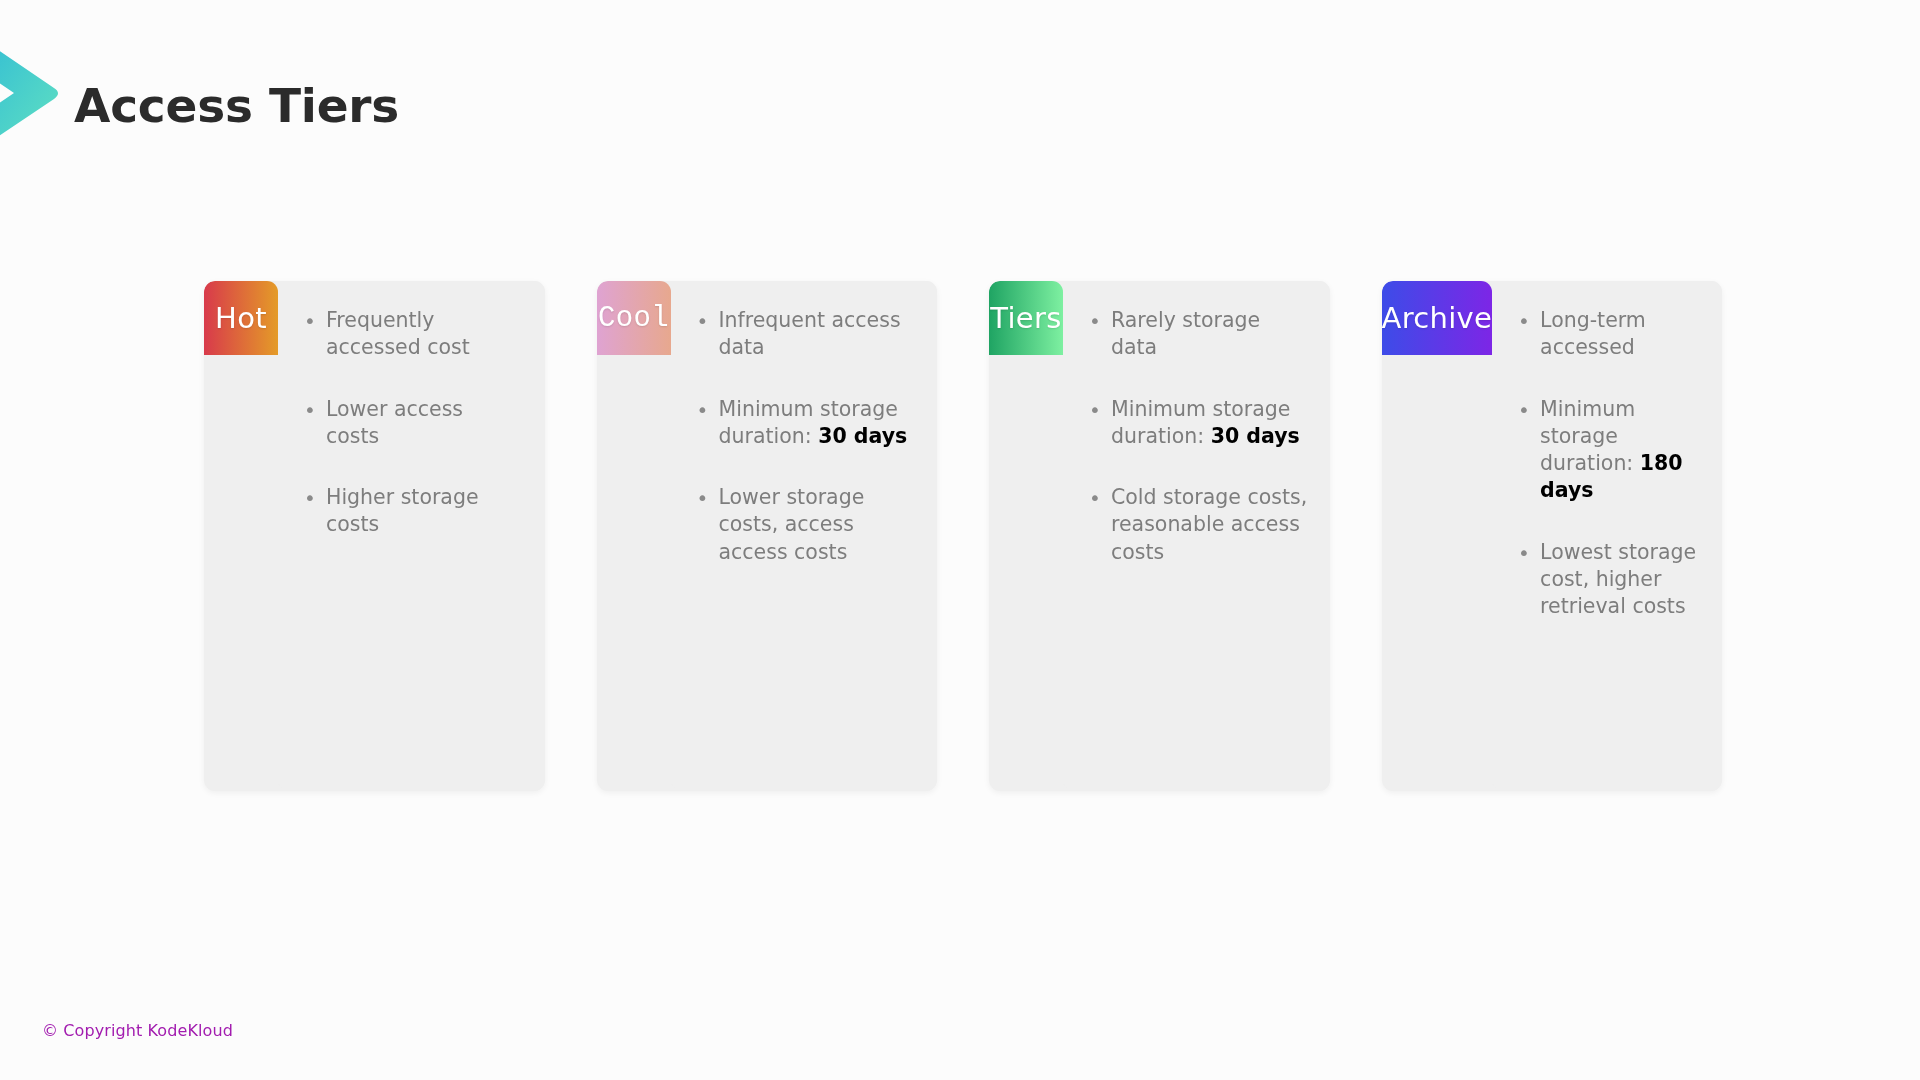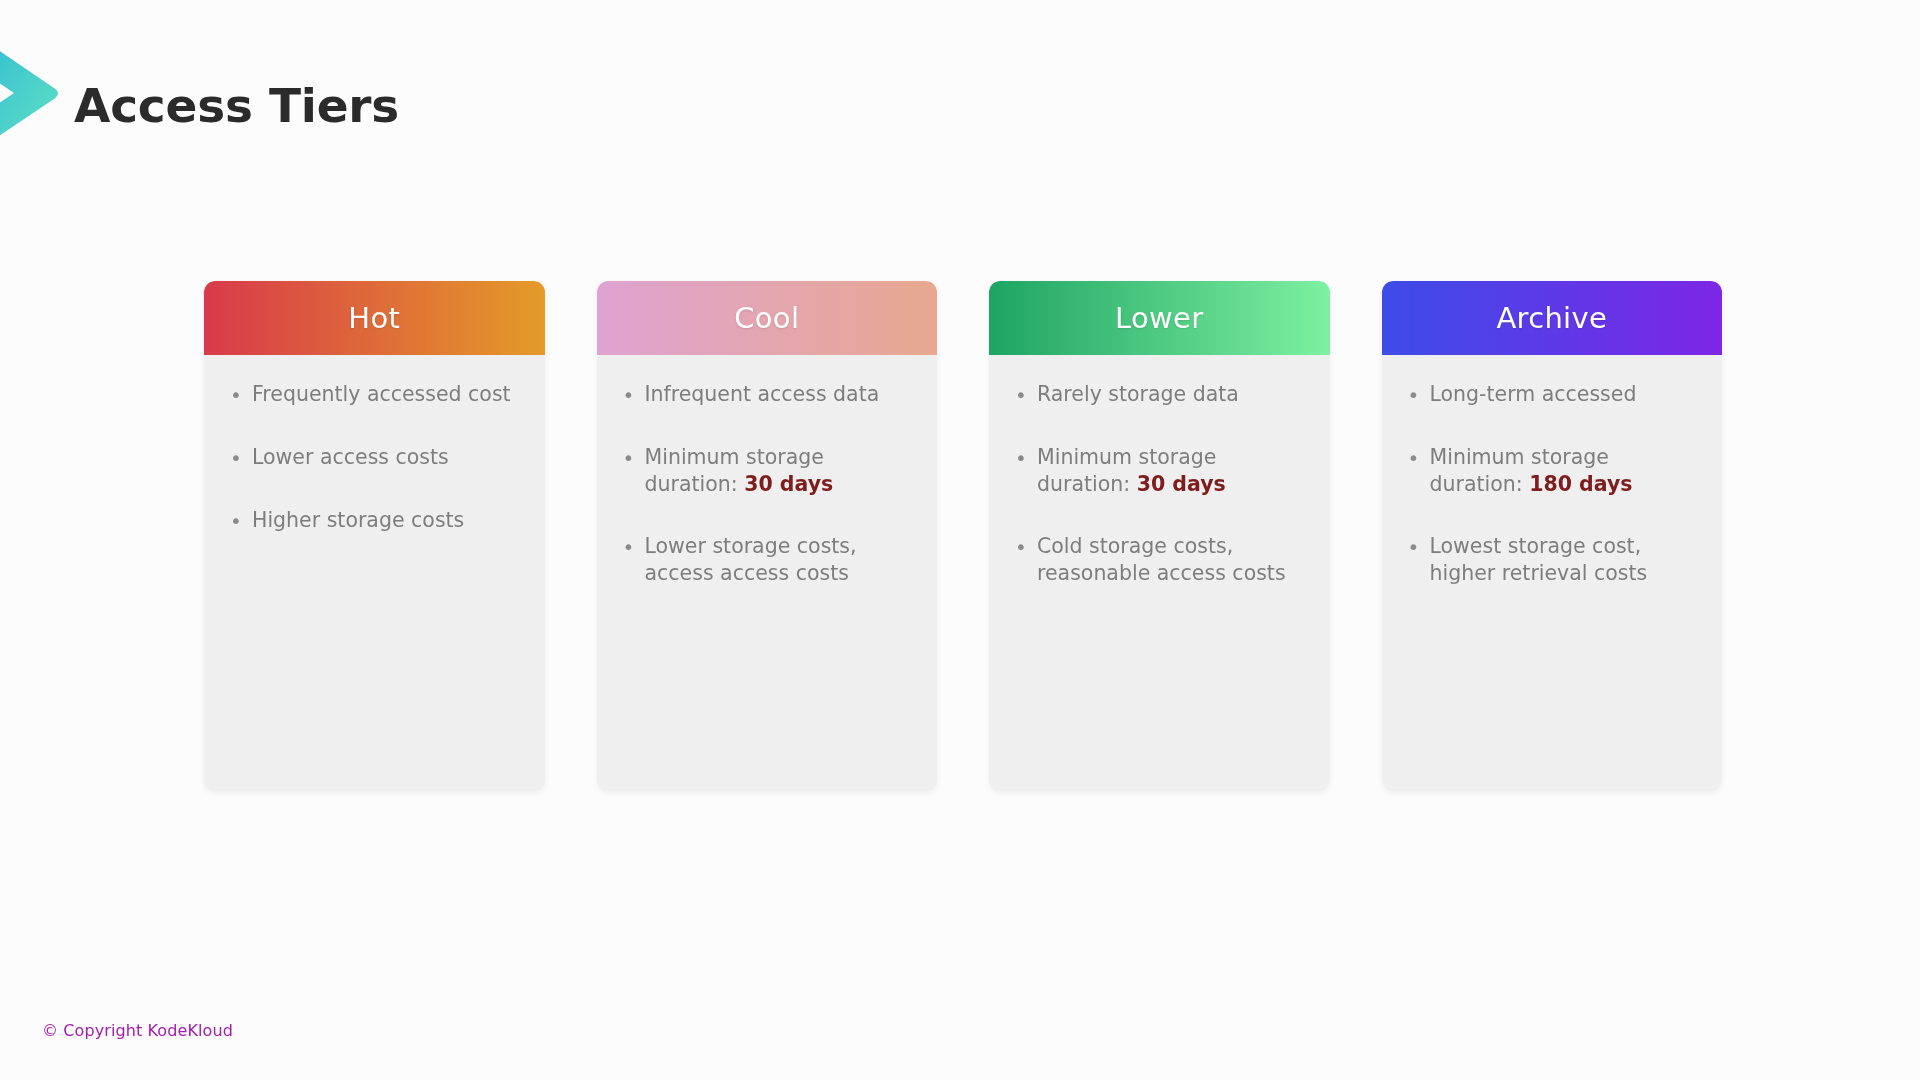--- a/index.html
+++ b/index.html
@@ -47,21 +47,21 @@
     display:flex;
     gap:52px;
   }
 
   .tier-card {
     width:342px;
     height:510px;
     border-radius:11px;
     background:#efefef;
     display:flex;
-    flex-direction:column;
+    flex-direction:row;
     overflow:hidden;
     box-shadow:0 2px 6px rgba(0,0,0,0.055);
   }
 
   .tier-header {
     height:74px;
     flex:0 0 74px;
     display:flex;
     align-items:center;
     justify-content:center;
@@ -103,21 +103,21 @@
   }
 
   .tier-text {
     flex:1 1 auto;
     color:#7d7d7d;
     font-size:20.5px;
     font-weight:400;
     line-height:1.33;
   }
   .tier-text b, .tier-text strong {
-    color:#7f1d1d;
+    color:#000000;
     font-weight:700;
     text-align:center;
   }
 
   
   .footer-copyright {
     position:absolute;
     left:42px; bottom:40px;
     font-size:16px;
     color:#a21caf;
@@ -159,21 +159,21 @@
               <span class="tier-text"><span>Lower access costs</span></span>
             </li>
             <li class="tier-item">
               <span class="tier-bullet">•</span>
               <span class="tier-text"><span>Higher storage costs</span></span>
             </li>
           </ul>
         </div>
       </div>
       <div class="tier-card">
-        <div class="tier-header" style="background: linear-gradient(to right, rgb(223, 163, 210) 0%, rgb(231, 168, 142) 100%);">
+        <div class="tier-header" style="background: linear-gradient(to right, rgb(223, 163, 210) 0%, rgb(231, 168, 142) 100%); font-family: Liberation Mono, monospace;">
           <span class="tier-header-label">Cool</span>
         </div>
         <div class="tier-body">
           <ul class="tier-list">
             <li class="tier-item">
               <span class="tier-bullet">•</span>
               <span class="tier-text"><span>Infrequent access data</span></span>
             </li>
             <li class="tier-item">
               <span class="tier-bullet">•</span>
@@ -181,21 +181,21 @@
             </li>
             <li class="tier-item">
               <span class="tier-bullet">•</span>
               <span class="tier-text"><span>Lower storage costs, access access costs</span></span>
             </li>
           </ul>
         </div>
       </div>
       <div class="tier-card">
         <div class="tier-header" style="background: linear-gradient(to right, rgb(31, 164, 99) 0%, rgb(126, 240, 161) 100%);">
-          <span class="tier-header-label">Lower</span>
+          <span class="tier-header-label">Tiers</span>
         </div>
         <div class="tier-body">
           <ul class="tier-list">
             <li class="tier-item">
               <span class="tier-bullet">•</span>
               <span class="tier-text"><span>Rarely storage data</span></span>
             </li>
             <li class="tier-item">
               <span class="tier-bullet">•</span>
               <span class="tier-text"><span>Minimum storage duration: </span><b>30 days</b></span>

